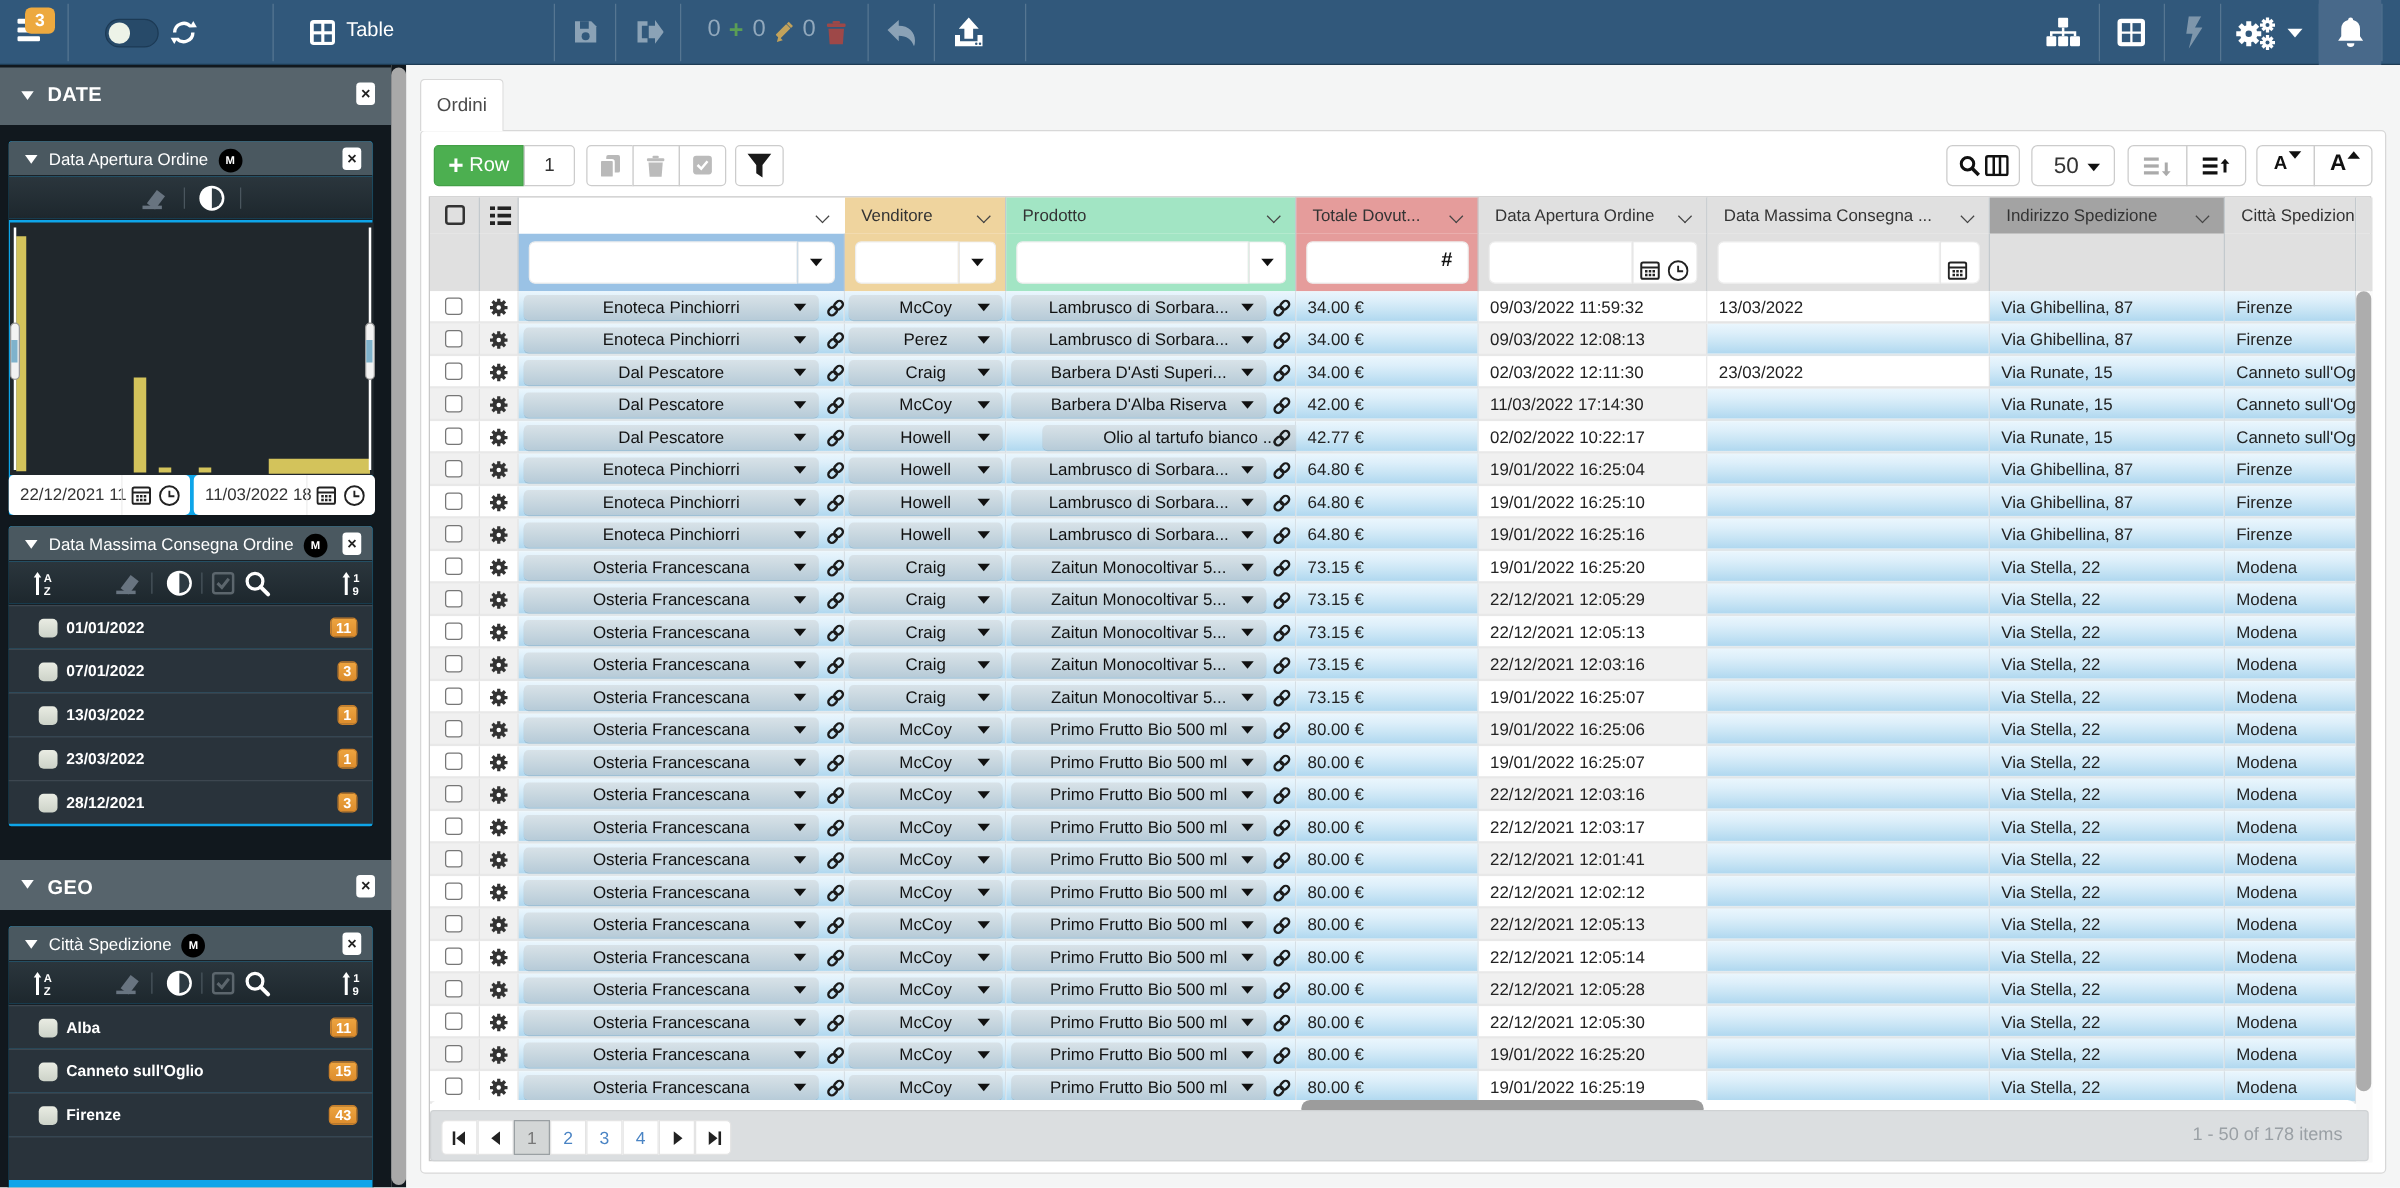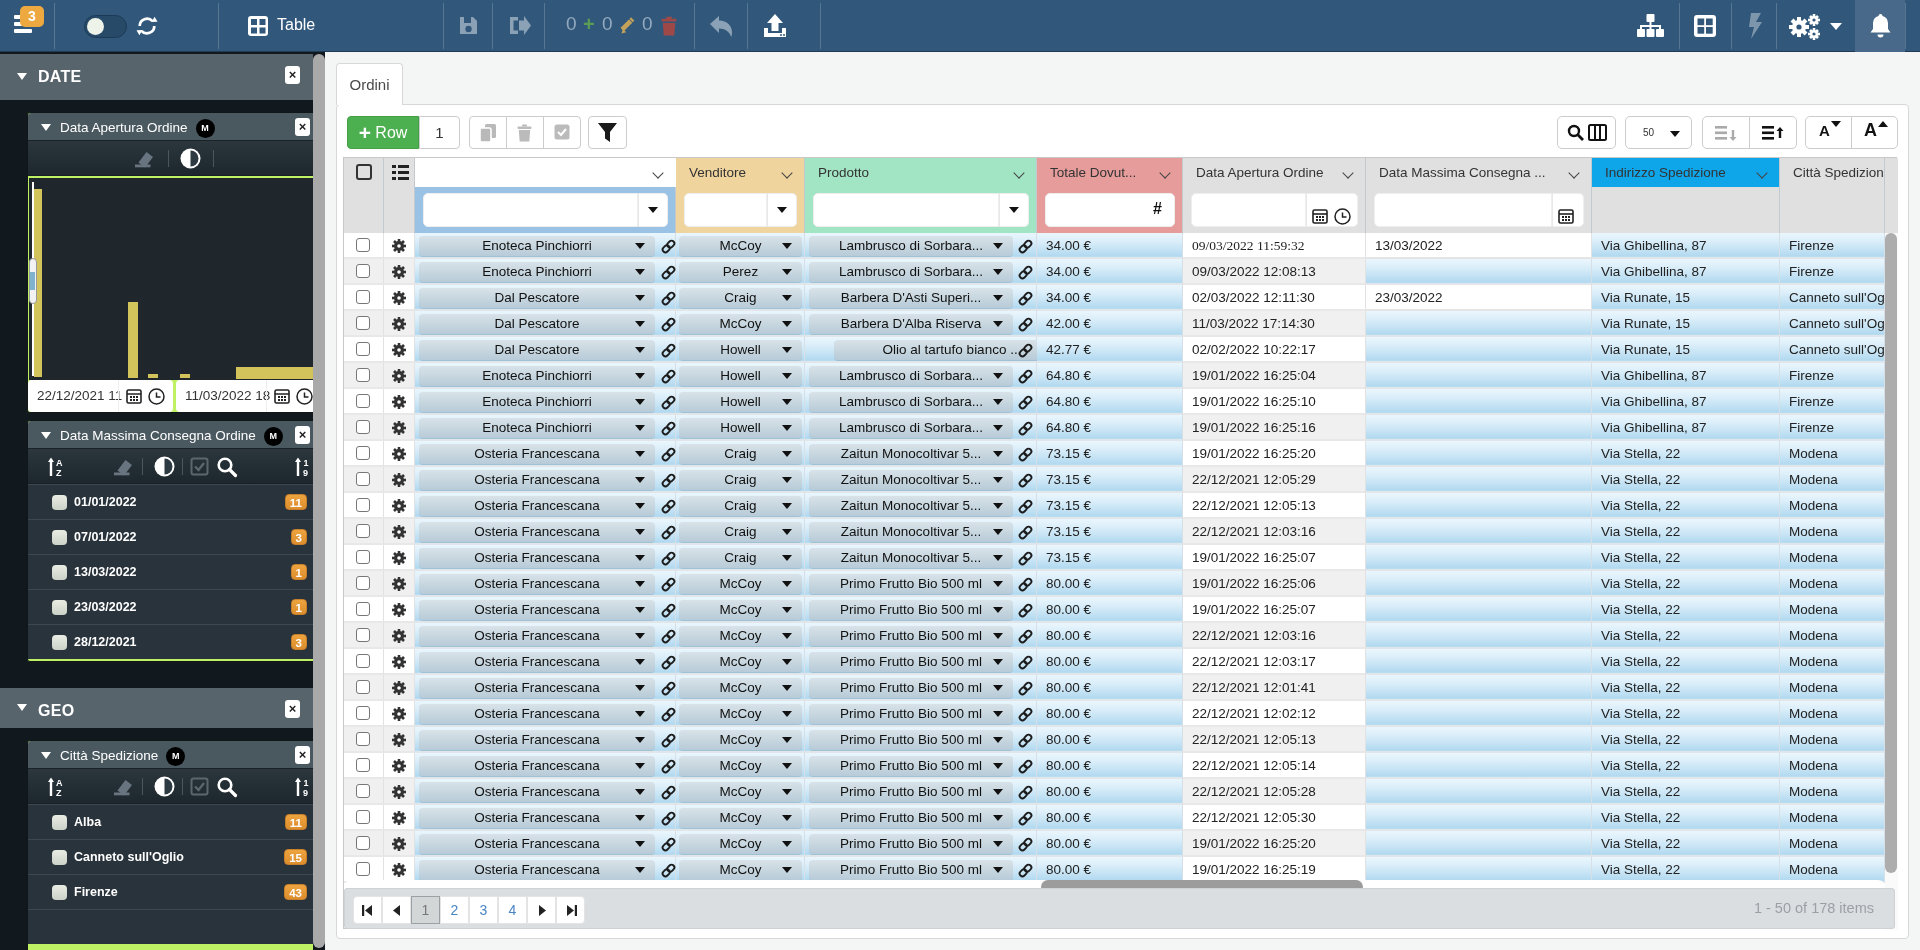--- a/index.html
+++ b/index.html
@@ -22,21 +22,21 @@
   border-top:7px solid #fff; display:inline-block; }
 
 
 #sidebar { position:absolute; left:0; top:52px; width:313px; height:898px; background:#11181e; overflow:hidden; }
 .sgroup-hdr { position:relative; width:313px; height:46px; background:#57646c; color:#fff; }
 .sgroup-hdr .ttl { position:absolute; left:38px; top:14px; font-size:16px; font-weight:bold; letter-spacing:0.3px; }
 .tri-down { width:0; height:0; border-left:5.5px solid transparent; border-right:5.5px solid transparent;
   border-top:7px solid #fff; position:absolute; }
 .xbtn { position:absolute; width:15px; height:18px; background:#fff; border-radius:3px; color:#222;
   font-size:13px; font-weight:bold; text-align:center; line-height:17px; }
-.panel { position:absolute; left:27px; width:293px; background:#bef264; border:1px solid #10161a; border-radius:3px; }
+.panel { position:absolute; left:6px; width:293px; background:#0ea5e9; border:1px solid #10161a; border-radius:3px; }
 .panel-hdr { position:relative; height:28px; background:#4a5860; border-bottom:1px solid #1a2228; border-radius:3px 3px 0 0; }
 .panel-hdr .ttl { position:absolute; left:32px; top:6px; font-size:13.5px; font-weight:normal; color:#fff; white-space:nowrap; }
 .mbadge { display:inline-block; vertical-align:1px; margin-left:8px; width:19px; height:19px; border-radius:50%; background:#000;
   color:#fff; font-size:9px; font-weight:bold; text-align:center; line-height:19px; }
 .panel-tools { position:relative; height:35px; background:linear-gradient(#2b363d,#1d272d);
   border-bottom:1px solid #171f25; }
 .tsep { position:absolute; top:9px; width:1px; height:17px; background:#4a565e; }
 .srow { position:relative; height:35px; border-top:1px solid #3d4750; background:#29333b; }
 .srow .cbx { position:absolute; left:24px; top:10px; width:15px; height:15px; background:linear-gradient(#e9ece3,#ccd2c8); border-radius:4px; }
 .srow .lbl { position:absolute; left:46px; top:10px; color:#fff; font-size:12.5px; font-weight:bold; }
@@ -449,21 +449,21 @@
 <div class="btn" style="left:1232px;width:59px;border-radius:5px;"></div>
 <svg class="svgabs" style="left:1242px;top:72px;" width="18" height="18" viewBox="0 0 18 18">
       <circle cx="7" cy="7" r="5" fill="none" stroke="#111" stroke-width="2.4"></circle>
       <line x1="10.8" y1="10.8" x2="16" y2="16" stroke="#111" stroke-width="2.8"></line>
     </svg>
 <svg class="svgabs" style="left:1263px;top:72px;" width="19" height="17" viewBox="0 0 19 17">
       <rect x="1" y="1" width="17" height="15" rx="1.5" fill="none" stroke="#111" stroke-width="2"></rect>
       <line x1="7" y1="1" x2="7" y2="16" stroke="#111" stroke-width="2"></line>
       <line x1="12" y1="1" x2="12" y2="16" stroke="#111" stroke-width="2"></line>
     </svg>
-<div class="btn" style="left:1300px;width:67px;border-radius:5px;text-align:left;line-height:31px;font-size:10px;color:#333;"><span style="margin-left:17px;">50</span><div class="tri-b" style="left:44px;top:14px;"></div></div>
+<div class="btn" style="left:1300px;width:67px;border-radius:5px;text-align:left;line-height:31px;font-size:18px;color:#333;"><span style="margin-left:17px;">50</span><div class="tri-b" style="left:44px;top:14px;"></div></div>
 <div class="btn" style="left:1377px;width:48px;border-radius:5px 0 0 5px;"></div>
 <div class="btn" style="left:1424px;width:48px;border-radius:0 5px 5px 0;"></div>
 <svg class="svgabs" style="left:1390px;top:73px;" width="23" height="16" viewBox="0 0 23 16">
       <rect x="0" y="1" width="12" height="2.6" fill="#aaa"></rect>
       <rect x="0" y="6.5" width="12" height="2.6" fill="#aaa"></rect>
       <rect x="0" y="12" width="12" height="2.6" fill="#aaa"></rect>
       <path d="M18 16 l-3.5 -4 h2.3 v-7 h2.4 v7 h2.3 z" fill="#aaa"></path>
     </svg>
 <svg class="svgabs" style="left:1437px;top:73px;" width="23" height="16" viewBox="0 0 23 16">
       <rect x="0" y="1" width="12" height="2.6" fill="#111"></rect>
@@ -485,21 +485,21 @@
 <div class="hcell" style="left:332px;width:129px;background:#efd49e;">Venditore</div>
 <div class="chev" style="left:439px;"></div>
 <div class="hcell" style="left:461px;width:232px;background:#a2e5c4;">Prodotto</div>
 <div class="chev" style="left:671px;"></div>
 <div class="hcell" style="left:693px;width:146px;background:#e59c9b;">Totale Dovut...</div>
 <div class="chev" style="left:817px;"></div>
 <div class="hcell" style="left:839px;width:183px;background:#e0e0e0;">Data Apertura Ordine</div>
 <div class="chev" style="left:1000px;"></div>
 <div class="hcell" style="left:1022px;width:226px;background:#e0e0e0;">Data Massima Consegna ...</div>
 <div class="chev" style="left:1226px;"></div>
-<div class="hcell" style="left:1248px;width:188px;background:#0ea5e9;">Indirizzo Spedizione</div>
+<div class="hcell" style="left:1248px;width:188px;background:#a3a3a3;">Indirizzo Spedizione</div>
 <div class="chev" style="left:1414px;"></div>
 <div class="hcell" style="left:1436px;width:105px;background:#e0e0e0;">Città Spedizione</div>
 <div class="abs" style="left:12px;top:6px;width:16px;height:16px;border:2px solid #333;border-radius:3px;background:#e0e0e0;"></div>
 <svg class="svgabs" style="left:48px;top:7px;" width="17" height="15" viewBox="0 0 17 15">
           <g fill="#222">
             <rect x="0" y="0" width="4" height="3"></rect>
             <rect x="6" y="0" width="11" height="3"></rect>
             <rect x="0" y="6" width="4" height="3"></rect>
             <rect x="6" y="6" width="11" height="3"></rect>
             <rect x="0" y="12" width="4" height="3"></rect>
@@ -588,21 +588,21 @@
 <div class="pill" style="left:335px;width:123px;">McCoy<div class="tri-b"></div></div>
 <div class="dcell cblue" style="left:461px;width:232px;"></div>
 <div class="pill" style="left:465px;width:204px;">Lambrusco di Sorbara...<div class="tri-b"></div></div>
 <svg class="svgabs" style="left:674px;top:6px;" width="15" height="15" viewBox="0 0 15 15">
           <g transform="rotate(45 7.5 7.5)" fill="none" stroke="#1c1c1c" stroke-width="1.9">
             <rect x="4.7" y="0.4" width="5.6" height="7.6" rx="2.8"></rect>
             <rect x="4.7" y="7" width="5.6" height="7.6" rx="2.8"></rect>
           </g>
         </svg>
 <div class="dcell cblue txtpad" style="left:693px;width:146px;">34.00 €</div>
-<div class="dcell cz txtpad" style="left:839px;width:183px;font-family:Liberation Serif, serif;">09/03/2022 11:59:32</div>
+<div class="dcell cz txtpad" style="left:839px;width:183px;">09/03/2022 11:59:32</div>
 <div class="dcell cwhite txtpad" style="left:1022px;width:226px;">13/03/2022</div>
 <div class="dcell cblue txtpad" style="left:1248px;width:188px;">Via Ghibellina, 87</div>
 <div class="dcell cblue txtpad" style="left:1436px;width:105px;">Firenze</div>
 </div>
 <div class="drow">
 <div class="dcell cz alt" style="left:0px;width:40px;"></div>
 <div class="abs" style="left:12px;top:5px;width:14px;height:14px;border:1.5px solid #777;border-radius:3px;background:#fff;"></div>
 <div class="dcell cz alt" style="left:40px;width:31px;"></div>
 <svg class="svgabs" style="left:47px;top:5px;" width="16" height="16" viewBox="0 0 16 16">
           <g fill="#333">

